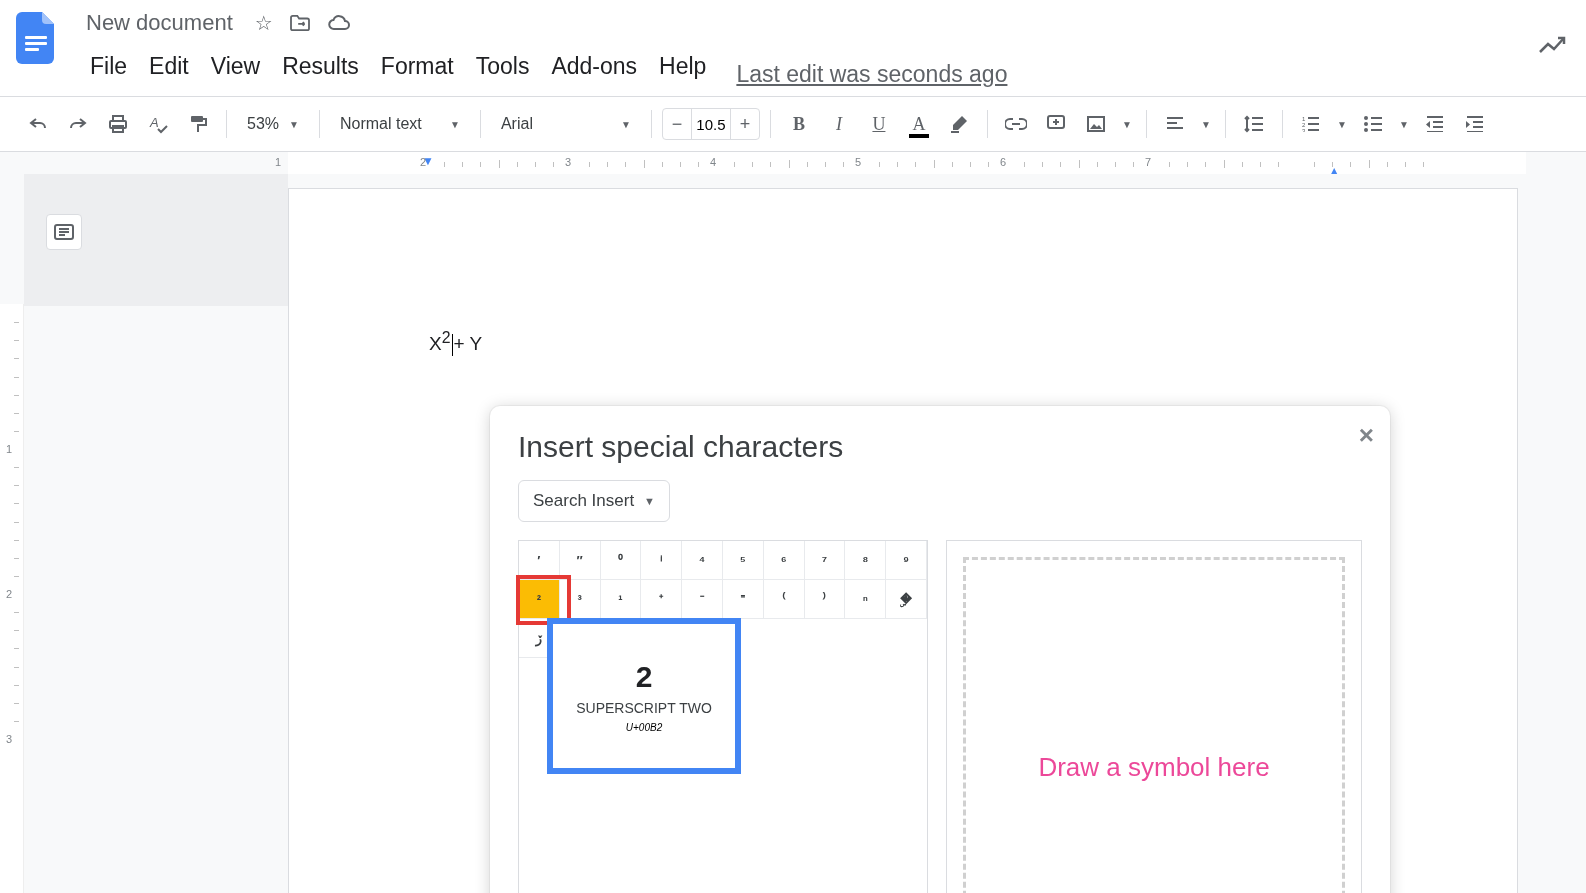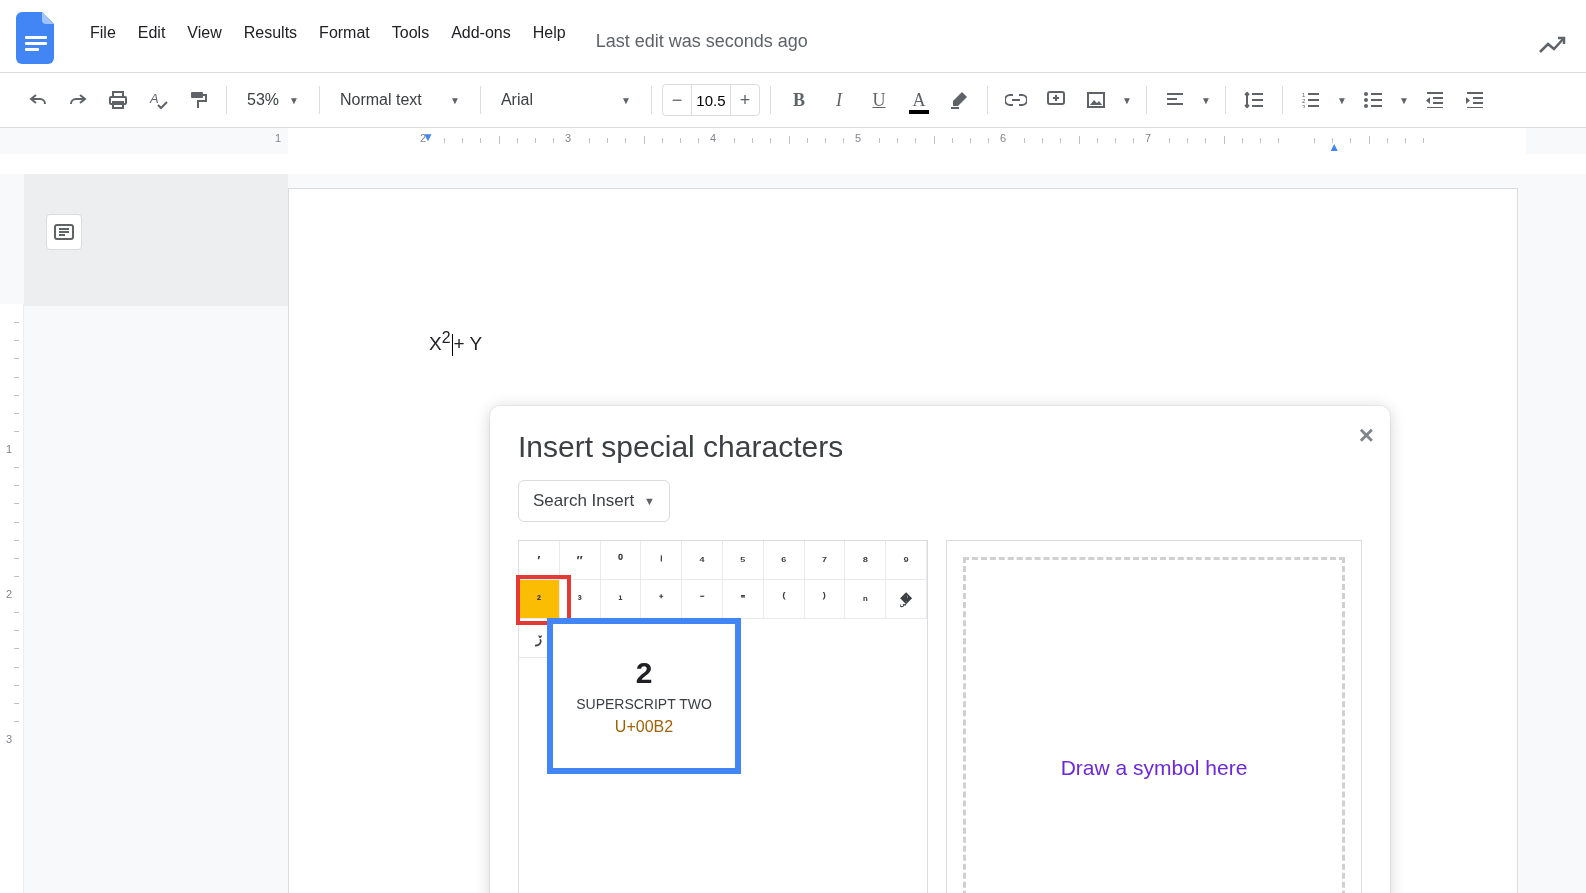--- a/index.html
+++ b/index.html
@@ -8,22 +8,22 @@
 
 .header { display: flex; align-items: flex-start; padding: 8px 16px 0 16px; }
 .logo { width: 40px; height: 52px; margin-right: 24px; margin-top: 4px; }
 .logo svg { width: 40px; height: 52px; }
 .title-area { flex: 1; }
 .doc-title-row { display: flex; align-items: center; gap: 16px; }
 .doc-title { font-size: 22px; color: #5f6368; font-weight: 400; padding: 2px 6px; }
 .title-icons { display: flex; gap: 16px; align-items: center; color: #5f6368; }
 .title-icons span { font-size: 20px; cursor: pointer; }
 .menubar { display: flex; gap: 2px; margin-top: 6px; align-items: center; }
-.menubar .mitem { padding: 6px 10px; font-size: 16px; color: #202124; cursor: pointer; border-radius: 4px; }
-.last-edit { margin-left: 18px; font-size: 18px; color: #5f6368; cursor: pointer; margin-top: 17px; }
+.menubar .mitem { padding: 6px 10px; font-size: 23px; color: #202124; cursor: pointer; border-radius: 4px; }
+.last-edit { margin-left: 18px; font-size: 23px; color: #5f6368; text-decoration: underline; cursor: pointer; margin-top: 17px; }
 .explore-icon { position: absolute; right: 20px; top: 36px; font-size: 24px; color: #5f6368; }
 
 
 .toolbar { border-top: 1px solid #dadce0; border-bottom: 1px solid #dadce0; height: 56px; display: flex; align-items: center; padding: 0 20px; gap: 4px; margin-top: 8px; }
 .tbtn { width: 36px; height: 36px; display: flex; align-items: center; justify-content: center; color: #5f6368; cursor: pointer; border-radius: 4px; font-size: 18px; }
 .tsep { width: 1px; height: 28px; background: #dadce0; margin: 0 6px; }
 .tsel { display: flex; align-items: center; padding: 0 10px; height: 36px; cursor: pointer; color: #3c4043; font-size: 16px; gap: 10px; }
 .tsel .caret { font-size: 10px; color: #5f6368; }
 .font-size-box { display: flex; align-items: center; border: 1px solid #dadce0; border-radius: 4px; height: 32px; }
 .font-size-box .pm { width: 28px; text-align: center; font-size: 18px; color: #5f6368; cursor: pointer; }
@@ -59,46 +59,63 @@
 .dd .caret { font-size: 11px; color: #5f6368; }
 .dialog-body { display: flex; gap: 18px; }
 .char-panel { width: 410px; height: 455px; border: 1px solid #dadce0; position: relative; }
 .char-grid { display: grid; grid-template-columns: repeat(10, 1fr); }
 .char-cell { border-right: 1px solid #e8eaed; border-bottom: 1px solid #e8eaed; height: 39px; display: flex; align-items: center; justify-content: center; font-size: 13px; color: #3c4043; cursor: pointer; font-weight: bold; }
 .char-cell.sel { background: #fbbc04; }
 .red-box { position: absolute; border: 4px solid #e53935; pointer-events: none; }
 .tooltip { position: absolute; border: 6px solid #4285f4; background: #fff; width: 194px; height: 156px; display: flex; flex-direction: column; align-items: center; justify-content: center; gap: 6px; }
 .tooltip .big { font-size: 30px; font-weight: bold; }
 .tooltip .name { font-size: 14px; color: #3c4043; }
-.tooltip .code { font-size: 16px; color: #a16207; }
+.tooltip .code { font-size: 10px; color: #000000; font-style: italic; }
 .right-panel { flex: 1; display: flex; flex-direction: column; gap: 16px; }
 .search-box { border: 1px solid #dadce0; border-radius: 4px; height: 48px; display: flex; align-items: center; padding: 0 12px; gap: 10px; }
 .search-box input { border: none; outline: none; font-size: 17px; flex: 1; }
 .draw-box { flex: 1; border: 1px solid #dadce0; position: relative; display: flex; align-items: center; justify-content: center; }
 .draw-inner { position: absolute; inset: 16px; border: 3px dashed #d0d0d0; display: flex; align-items: center; justify-content: center; }
-.draw-inner span { font-size: 21px; color: #6d28d9; }
+.draw-inner span { font-size: 26px; color: #ec4899; }
 .side-gray { position:absolute; left:24px; top:0; width:264px; height:132px; background:#edeef0; }
 
 
 svg { display: block; }
 </style>
 </head>
 <body>
 
 <div class="header">
   <div class="logo">
     <svg viewBox="0 0 40 52">
         <path fill="#4285f4" d="M6 0h20l12 12v34a6 6 0 0 1-6 6H6a6 6 0 0 1-6-6V6a6 6 0 0 1 6-6z"></path>
         <path fill="#a1c2fa" d="M26 0l12 12H30a4 4 0 0 1-4-4V0z"></path>
         <rect x="9" y="24" width="22" height="3" rx="1" fill="#fff"></rect>
         <rect x="9" y="30" width="22" height="3" rx="1" fill="#fff"></rect>
         <rect x="9" y="36" width="14" height="3" rx="1" fill="#fff"></rect>
       </svg>
   </div>
   <div class="title-area">
+    <div class="doc-title-row">
+      <div class="doc-title">New document</div>
+      <div class="title-icons">
+        <span>☆</span>
+        <span>
+            <svg width="22" height="18" viewBox="0 0 24 20">
+              <path fill="none" stroke="#5f6368" stroke-width="2" d="M2 4a2 2 0 0 1 2-2h5l2 3h9a2 2 0 0 1 2 2v9a2 2 0 0 1-2 2H4a2 2 0 0 1-2-2V4z"></path>
+              <path stroke="#5f6368" stroke-width="2" fill="none" d="M10 11h7m0 0-2-2m2 2-2 2"></path>
+            </svg>
+          </span>
+        <span>
+            <svg width="24" height="18" viewBox="0 0 24 18">
+              <path fill="none" stroke="#5f6368" stroke-width="2" d="M7 15h11a4 4 0 0 0 0-8 6 6 0 0 0-11.5-1A4.5 4.5 0 0 0 7 15z"></path>
+            </svg>
+          </span>
+      </div>
+    </div>
     <div class="menubar">
       <div class="mitem">File</div>
       <div class="mitem">Edit</div>
       <div class="mitem">View</div>
       <div class="mitem">Results</div>
       <div class="mitem">Format</div>
       <div class="mitem">Tools</div>
       <div class="mitem">Add-ons</div>
       <div class="mitem">Help</div>
       <div class="last-edit">Last edit was seconds ago</div>

